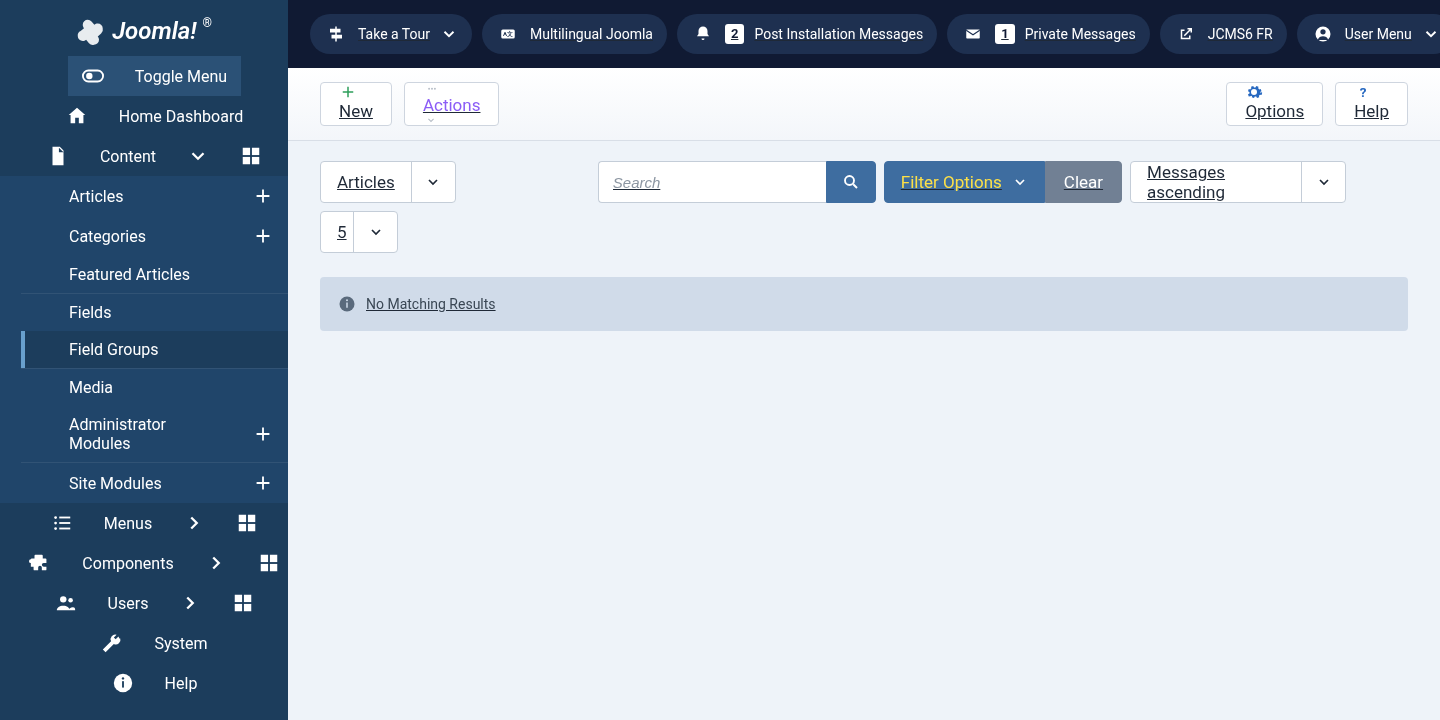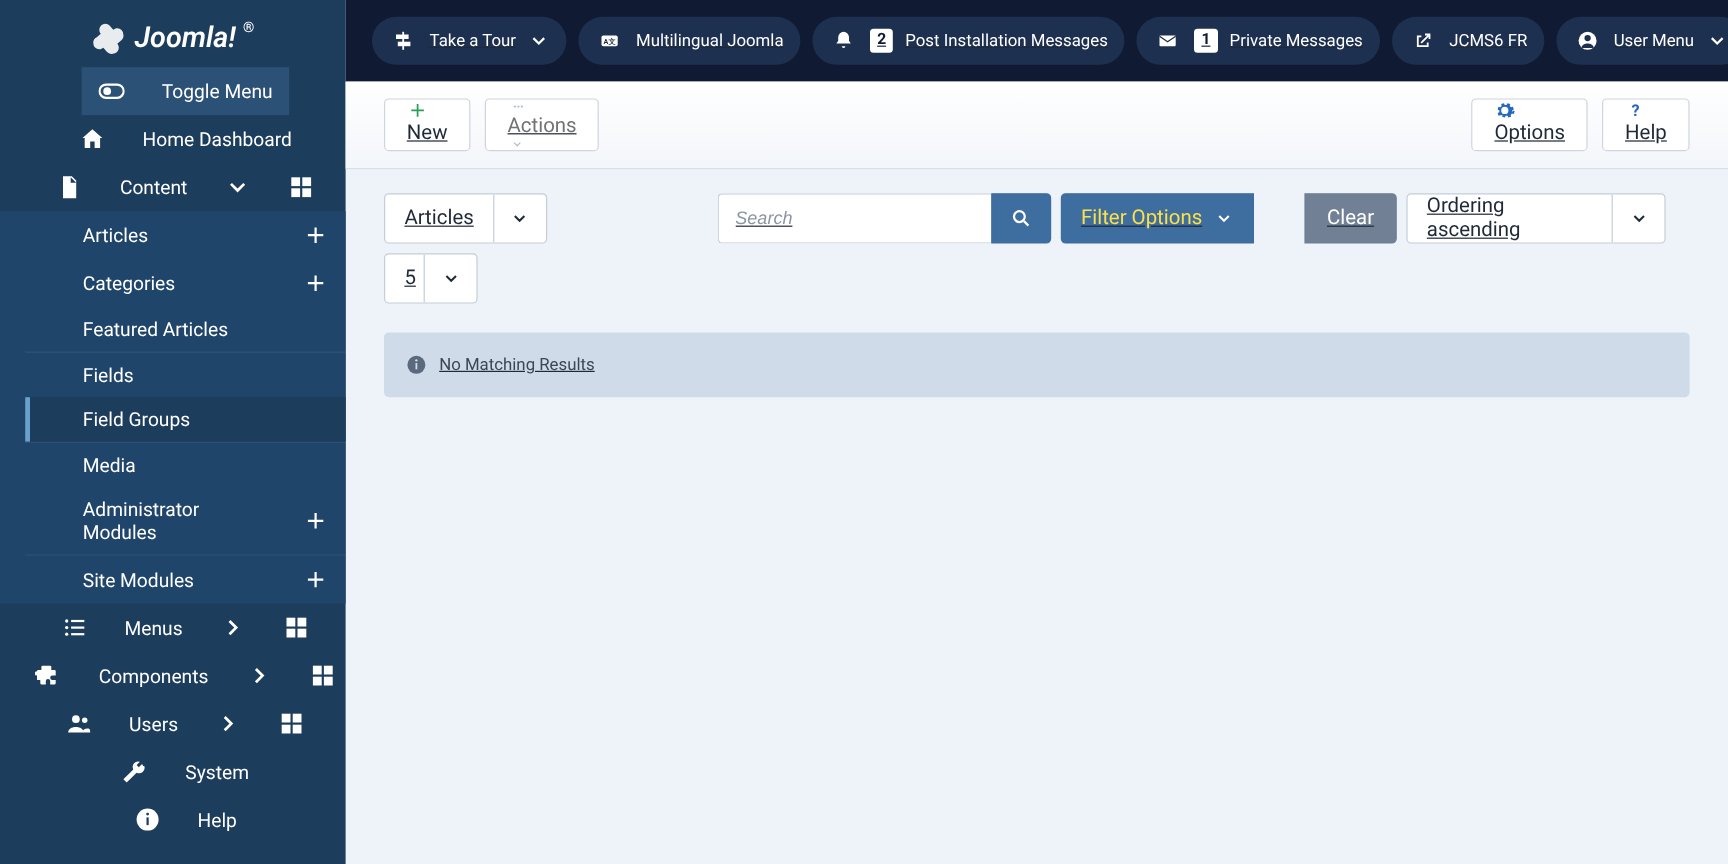--- a/index.html
+++ b/index.html
@@ -29,39 +29,39 @@
 .page-title { display:flex; align-items:center; gap:10px; font-size:22px; font-weight:400; white-space:nowrap; flex-shrink:1; min-width:0; overflow:hidden;}
 .pill { background:#1e3050; border-radius:20px; height:40px; display:flex; align-items:center; padding:0 14px; gap:10px; font-size:14px; color:#fff; cursor:pointer; flex-shrink:0; white-space:nowrap;}
 .pill svg { width:18px; height:18px; fill:#fff;}
 .pill .pill-icon { width:24px; height:24px; display:flex; align-items:center; justify-content:center;}
 .pill .badge { background:#fff; color:#101a33; border-radius:3px; padding:0 6px; font-weight:700; font-size:13px; height:20px; line-height:20px;}
 
 
 .toolbar { background:linear-gradient(#ffffff,#f3f6fa); border-bottom:1px solid #d8dee7; padding:14px 32px; display:flex; gap:12px; align-items:center;}
 .btn { border:1px solid #ced5df; background:#fff; border-radius:4px; height:44px; display:flex; align-items:flex-start; padding:0 18px; font-size:17px; color:#1f2937; cursor:pointer;flex-direction:column;}
 .btn svg { width:18px; height:18px;}
-.btn.disabled { color:#737373; cursor:default;}
+.btn.disabled { color:#8b5cf6; cursor:default;}
 .toolbar-spacer { flex:1;}
 .btn .caret-d { width:16px; height:16px; fill:#6b7280;}
 .btn.blue svg { fill:#2668c0;}
 .btn.blue .lbl { color:#1f2937;}
 
 
 .filters { padding:20px 32px 0; display:flex; gap:8px; align-items:center; flex-wrap:wrap;}
 .select { border:1px solid #c4cdd8; background:#fff; border-radius:4px; height:42px; display:flex; align-items:center; overflow:hidden;}
 .select .sel-lbl { padding:0 16px; font-size:17px;}
 .select .sel-btn { border-left:1px solid #c4cdd8; width:44px; height:100%; display:flex; align-items:center; justify-content:center;}
 .search-wrap { display:flex; margin-left:0;}
 .search-input { border:1px solid #c4cdd8; border-right:none; border-radius:4px 0 0 4px; height:42px; width:228px; padding:11px 14px; font-size:15px; color:#1f2937; font-style:italic;}
 .search-input::placeholder { color:#8c96a2; font-style:italic;}
 .search-btn { width:50px; height:42px; background:#3e6da0; border:1px solid #3e6da0; border-radius:0 4px 4px 0; display:flex; align-items:center; justify-content:center; cursor:pointer;}
 .search-btn svg { width:18px; height:18px; fill:#fff;}
 .filter-opts { background:#3e6da0; color:#fde047; height:42px; border-radius:4px 0 0 4px; display:flex; align-items:center; padding:0 16px; gap:10px; font-size:17px; cursor:pointer; border:1px solid #3e6da0;}
 .filter-opts svg { width:16px; height:16px; fill:#fff;}
-.clear-btn { background:#718094; color:#fff; height:42px; border-radius:0 4px 4px 0; padding:0 18px; font-size:17px; display:flex; align-items:center; cursor:pointer; border:1px solid #718094;margin-left:42px;}
+.clear-btn { background:#718094; color:#fff; height:42px; border-radius:0 4px 4px 0; padding:0 18px; font-size:17px; display:flex; align-items:center; cursor:pointer; border:1px solid #718094;}
 .filter-group { display:flex;}
 
 
 .alert { margin:24px 32px; background:#d0dbe9; border-radius:4px; padding:18px 18px; display:flex; align-items:center; gap:10px; color:#3a4754; font-size:14px;}
 .alert svg { width:18px; height:18px; fill:#5a6a7c;}
 
 .caret-down { fill:#fff;}
 .spacer-auto { flex:1; }
 </style>
 </head>
@@ -359,21 +359,21 @@
           <svg viewBox="0 0 24 24">
               <path d="M6 9l6 6 6-6" fill="none" stroke="#fff" stroke-width="2.5"></path>
             </svg>
         </div>
         <div class="clear-btn">
           <span>Clear</span>
         </div>
       </div>
 
       <div class="select">
-        <span class="sel-lbl" style="width:170px;">Ordering ascending</span>
+        <span class="sel-lbl" style="width:170px;">Messages ascending</span>
         <span class="sel-btn">
             <svg viewBox="0 0 24 24" width="16" height="16">
               <path d="M6 9l6 6 6-6" fill="none" stroke="#1f2937" stroke-width="2.5"></path>
             </svg>
           </span>
       </div>
 
       <div class="select">
         <span class="sel-lbl" style="width:26px;">5</span>
         <span class="sel-btn">

